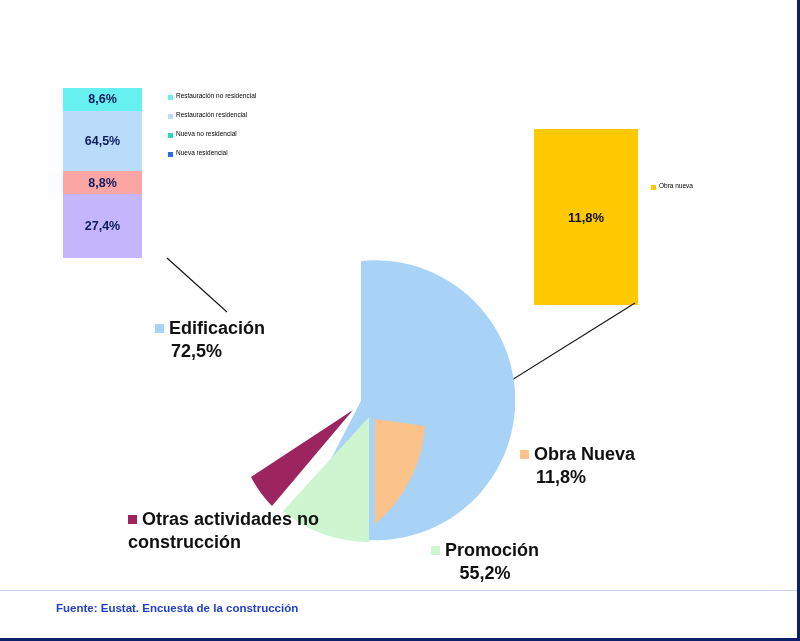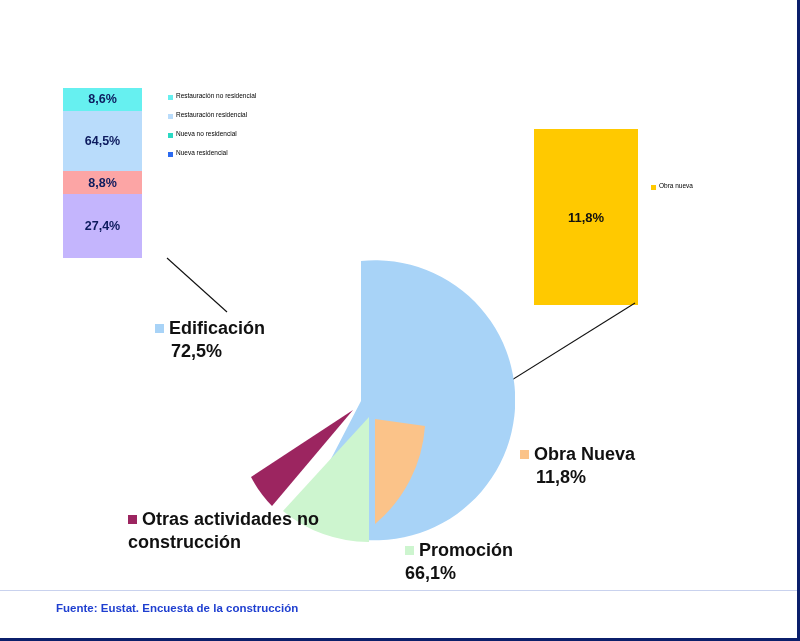--- a/index.html
+++ b/index.html
@@ -174,21 +174,21 @@
   .plabel .pct {
     display: block;
   }
 
   #lbl-edificacion { left: 155px; top: 317px; width: 150px; }
   #lbl-edificacion .pct { margin-left: 16px; }
 
   #lbl-obracivil { left: 520px; top: 443px; width: 150px; }
   #lbl-obracivil .pct { margin-left: 16px; }
 
-  #lbl-promocion { left: 405px; top: 539px; width: 160px; text-align: left; }
+  #lbl-promocion { left: 405px; top: 539px; width: 160px; text-align: center; }
 
   #lbl-otras { left: 128px; top: 508px; width: 200px; text-align: left; }
 </style>
 </head>
 <body>
 
 <div id="page">
 
 
   <div id="stacked">
@@ -258,21 +258,21 @@
     <span class="pct">72,5%</span>
   </div>
 
   <div class="plabel" id="lbl-obracivil">
     <span class="sw" style="background:#fbc389"></span><span>Obra Nueva</span>
     <span class="pct">11,8%</span>
   </div>
 
   <div class="plabel" id="lbl-promocion">
     <span class="sw" style="background:#cdf5cf"></span><span>Promoción</span>
-    <span class="pct">66,1%</span>
+    <span class="pct">55,2%</span>
   </div>
 
   <div class="plabel" id="lbl-otras">
     <span class="sw" style="background:#9c2560"></span><span>Otras actividades no construcción</span>
   </div>
 
   <div class="footer-rule"></div>
   <div class="source">Fuente: Eustat. Encuesta de la construcción</div>
 
 </div>

